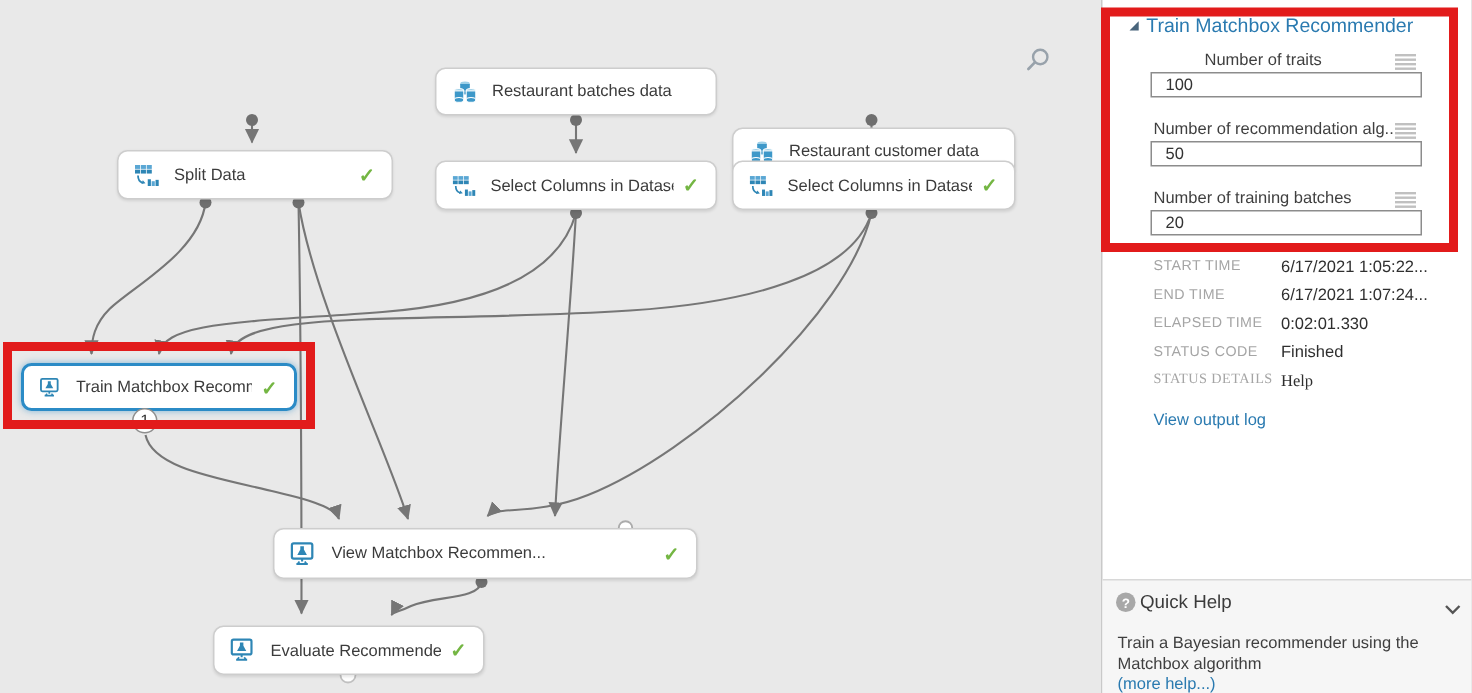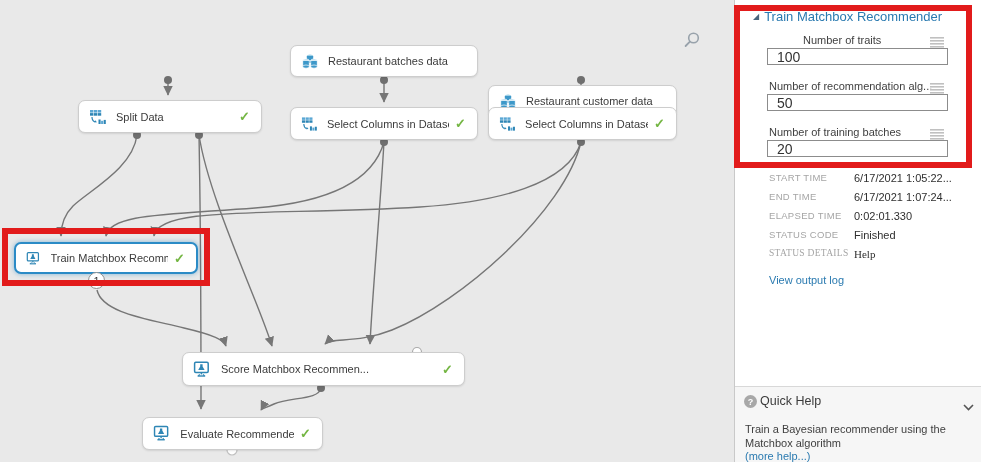--- a/index.html
+++ b/index.html
@@ -36,21 +36,21 @@
   
   #panel{position:absolute;left:734px;top:0;width:247px;height:462px;background:#fff;
          border-left:1px solid #c9c9c9;box-sizing:border-box;z-index:5;}
   #panel-title-row{position:absolute;left:18px;top:9px;display:flex;align-items:center;}
   #panel-expander{font-size:8px;color:#49657c;margin-right:5px;cursor:pointer;}
   #panel-title{font-size:13px;color:#2a7ab0;white-space:nowrap;}
   .fld-label{position:absolute;left:34px;font-size:11px;color:#3f3f3f;white-space:nowrap;}
   .fld-ham{position:absolute;left:195px;cursor:pointer;}
   .fld-input{position:absolute;left:32px;width:181px;height:17px;box-sizing:border-box;
              border:1px solid #8c8c8c;background:#fff;font-family:"Liberation Sans",sans-serif;
-             font-size:14px;color:#333;padding:0 0 0 9px;}
+             font-size:11px;color:#333;padding:0 0 0 9px;}
   #lab1{top:34px;margin-left:34px;} #ham1{top:34px;} #inp1{top:48px;}
   #lab2{top:80px;} #ham2{top:80px;} #inp2{top:94px;}
   #lab3{top:126px;}#ham3{top:126px;}#inp3{top:140px;}
   .st-label{position:absolute;left:34px;font-size:9.5px;letter-spacing:.3px;color:#a5a5a5;white-space:nowrap;}
   .st-value{position:absolute;left:119px;font-size:11px;color:#2f2f2f;white-space:nowrap;}
   .st-r0{top:172px;} .st-r1{top:191px;} .st-r2{top:210px;} .st-r3{top:229px;} .st-r4{top:248px;font-family:Liberation Serif, serif;}
   #log-link{position:absolute;left:34px;top:274px;font-size:11px;color:#2a7ab0;cursor:pointer;}
   
   #quick-help{position:absolute;left:0;top:386px;width:247px;height:76px;
               background:#f6f6f6;border-top:1px solid #d8d8d8;box-sizing:border-box;}
@@ -210,21 +210,21 @@
 
     <div class="module" id="m-score">
       <svg width="19" height="17" viewBox="0 0 19 17">
         <rect x="1.6" y="1.2" width="13.6" height="10.2" rx="1.2" fill="#fff" stroke="#2e86b5" stroke-width="1.5"></rect>
         <path d="M7.2,3.2 h2.4 v2.2 l2,3.6 h-6.4 l2,-3.6 Z" fill="#2e86b5"></path>
         <line x1="8.4" y1="11.4" x2="8.4" y2="13.4" stroke="#2e86b5" stroke-width="1.4"></line>
         <line x1="4.6" y1="15" x2="12.2" y2="15" stroke="#2e86b5" stroke-width="1.4"></line>
         <line x1="6.6" y1="13.3" x2="5.4" y2="15" stroke="#2e86b5" stroke-width="1.2"></line>
         <line x1="10.2" y1="13.3" x2="11.4" y2="15" stroke="#2e86b5" stroke-width="1.2"></line>
       </svg>
-      <span class="lbl">Score Matchbox Recommen...</span>
+      <span class="lbl">View Matchbox Recommen...</span>
       <span class="chk">✓</span>
     </div>
 
     <div class="module" id="m-eval">
       <svg width="19" height="17" viewBox="0 0 19 17">
         <rect x="1.6" y="1.2" width="13.6" height="10.2" rx="1.2" fill="#fff" stroke="#2e86b5" stroke-width="1.5"></rect>
         <path d="M7.2,3.2 h2.4 v2.2 l2,3.6 h-6.4 l2,-3.6 Z" fill="#2e86b5"></path>
         <line x1="8.4" y1="11.4" x2="8.4" y2="13.4" stroke="#2e86b5" stroke-width="1.4"></line>
         <line x1="4.6" y1="15" x2="12.2" y2="15" stroke="#2e86b5" stroke-width="1.4"></line>
         <line x1="6.6" y1="13.3" x2="5.4" y2="15" stroke="#2e86b5" stroke-width="1.2"></line>

